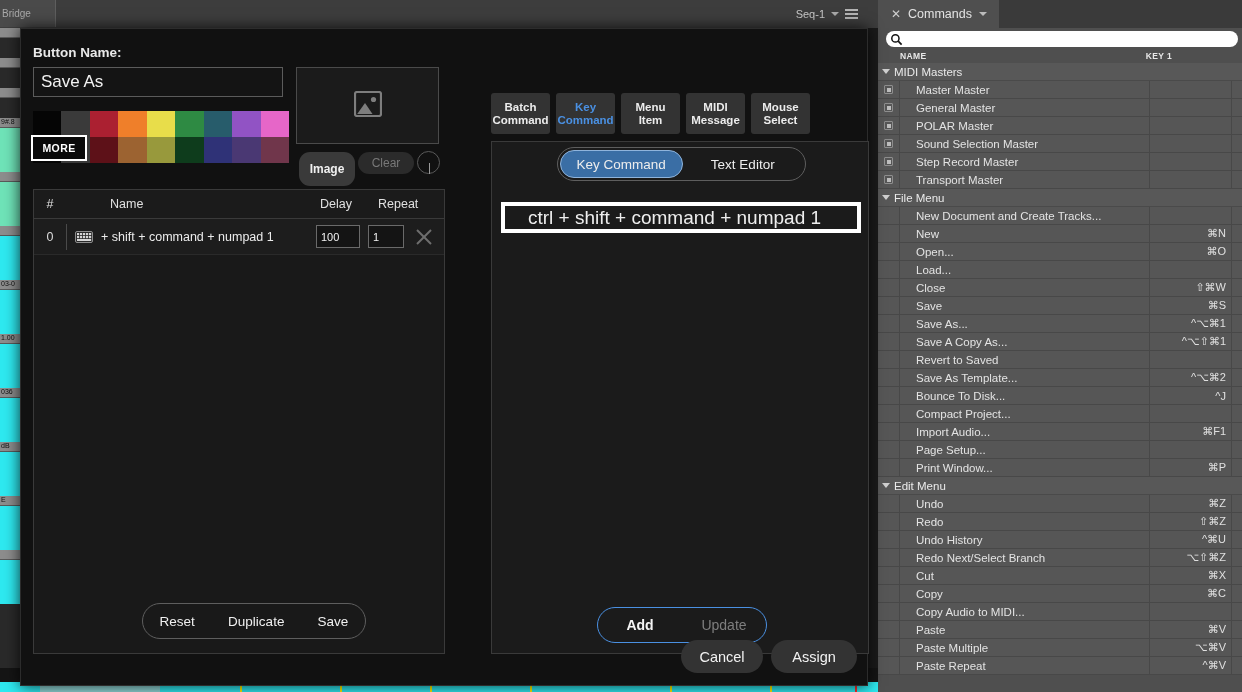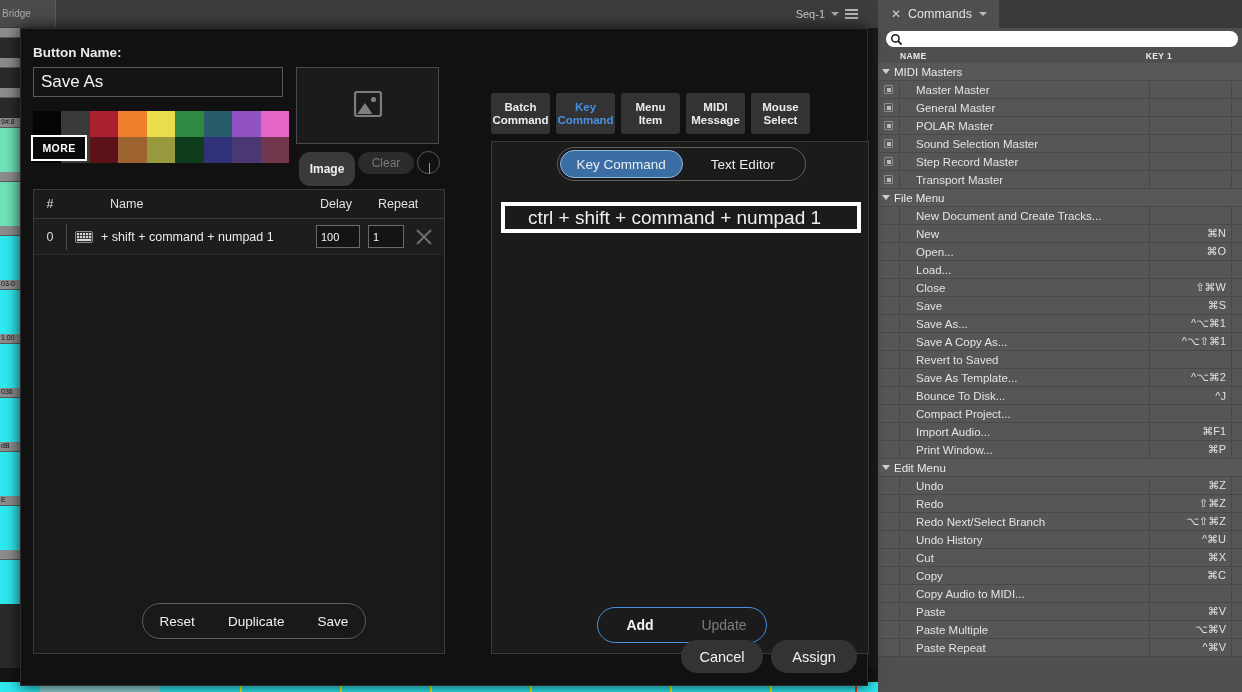--- a/index.html
+++ b/index.html
@@ -516,20 +516,26 @@
           <span class="k2"></span>
         </div>
         <div class="itm-row">
           <span class="chk-blank"></span>
           <span class="nm">Import Audio...</span>
           <span class="k1">⌘F1</span>
           <span class="k2"></span>
         </div>
         <div class="itm-row">
           <span class="chk-blank"></span>
+          <span class="nm">Page Setup...</span>
+          <span class="k1"></span>
+          <span class="k2"></span>
+        </div>
+        <div class="itm-row">
+          <span class="chk-blank"></span>
           <span class="nm">Print Window...</span>
           <span class="k1">⌘P</span>
           <span class="k2"></span>
         </div>
         <div class="grp-row">
           <span class="tri">
             <i></i>
           </span>
           <span>Edit Menu</span>
         </div>
@@ -540,28 +546,28 @@
           <span class="k2"></span>
         </div>
         <div class="itm-row">
           <span class="chk-blank"></span>
           <span class="nm">Redo</span>
           <span class="k1">⇧⌘Z</span>
           <span class="k2"></span>
         </div>
         <div class="itm-row">
           <span class="chk-blank"></span>
+          <span class="nm">Undo History</span>
+          <span class="k1">^⌘U</span>
+          <span class="k2"></span>
+        </div>
+        <div class="itm-row">
+          <span class="chk-blank"></span>
           <span class="nm">Redo Next/Select Branch</span>
           <span class="k1">⌥⇧⌘Z</span>
-          <span class="k2"></span>
-        </div>
-        <div class="itm-row">
-          <span class="chk-blank"></span>
-          <span class="nm">Undo History</span>
-          <span class="k1">^⌘U</span>
           <span class="k2"></span>
         </div>
         <div class="itm-row">
           <span class="chk-blank"></span>
           <span class="nm">Cut</span>
           <span class="k1">⌘X</span>
           <span class="k2"></span>
         </div>
         <div class="itm-row">
           <span class="chk-blank"></span>

